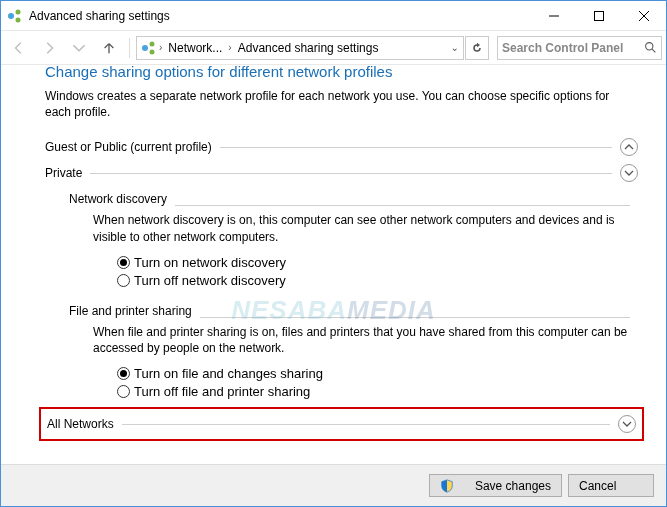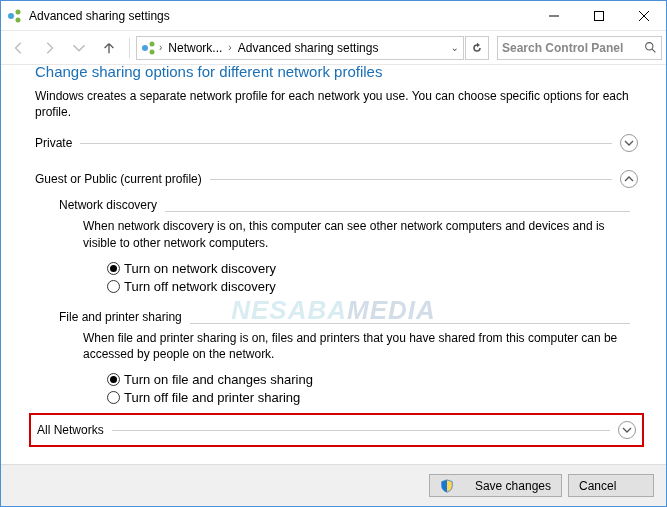--- a/index.html
+++ b/index.html
@@ -21,21 +21,21 @@
 .breadcrumb .bc-icon { width: 16px; height: 16px; }
 .breadcrumb .crumb { padding: 0 4px; white-space: nowrap; overflow: hidden; text-overflow: ellipsis; text-align: center; }
 .breadcrumb .chev { color: #555; font-size: 10px; }
 .breadcrumb .spacer { flex: 1; }
 .refresh-btn { width: 24px; height: 24px; border: 1px solid #ccc; display: flex; align-items: center; justify-content: center; margin-left: -1px; }
 .refresh-btn svg { width: 12px; height: 12px; }
 .searchbox { flex: 1; display: flex; align-items: center; border: 1px solid #ccc; height: 24px; margin-left: 6px; padding: 0 4px; font-size: 12px; color: #888; }
 .searchbox .placeholder { flex: 1; font-weight: bold; }
 .searchbox svg { width: 13px; height: 13px; color: #555; }
 
-.content { position: absolute; top: 64px; left: 0; right: 0; bottom: 42px; padding: 0 28px 0 34px; overflow: hidden; }
+.content { position: absolute; top: 64px; left: 0; right: 0; bottom: 42px; padding: 0 28px 0 44px; overflow: hidden; }
 .page-heading { color: #1a6fb5; font-size: 15px; font-weight: 400; margin-top: -2px; margin-bottom: 8px; white-space: nowrap; }
 .page-desc { font-size: 12px; color: #000; margin-bottom: 14px; line-height: 1.35; }
 
 .section-row { display: flex; align-items: center; margin: 8px 0; }
 .section-label { font-size: 12px; color: #000; white-space: nowrap; }
 .section-line { flex: 1; height: 1px; background: #d0d0d0; margin: 0 8px; }
 .chevron-circle { width: 18px; height: 18px; border: 1px solid #999; border-radius: 50%; display: flex; align-items: center; justify-content: center; }
 .chevron-circle svg { width: 10px; height: 10px; color: #555; }
 
 .subsection { margin-left: 24px; margin-top: 10px; }
@@ -132,36 +132,36 @@
         <circle cx="6.5" cy="6.5" r="4.5" fill="none" stroke="currentColor" stroke-width="1.3"></circle>
         <line x1="10" y1="10" x2="14" y2="14" stroke="currentColor" stroke-width="1.3"></line>
       </svg>
   </div>
 </div>
 
 <div class="content">
   <div class="page-heading">Change sharing options for different network profiles</div>
   <div class="page-desc">Windows creates a separate network profile for each network you use. You can choose specific options for each profile.</div>
 
+  <div class="section-row" style="margin-top:18px">
+    <span class="section-label">Guest or Public (current profile)</span>
+    <div class="section-line"></div>
+    <div class="chevron-circle">
+        <svg viewBox="0 0 10 10">
+          <path d="M1 7 L5 3 L9 7" fill="none" stroke="currentColor" stroke-width="1.3"></path>
+        </svg>
+      </div>
+  </div>
+
   <div class="section-row">
     <span class="section-label">Private</span>
     <div class="section-line"></div>
     <div class="chevron-circle">
         <svg viewBox="0 0 10 10">
           <path d="M1 3 L5 7 L9 3" fill="none" stroke="currentColor" stroke-width="1.3"></path>
-        </svg>
-      </div>
-  </div>
-
-  <div class="section-row" style="margin-top:18px">
-    <span class="section-label">Guest or Public (current profile)</span>
-    <div class="section-line"></div>
-    <div class="chevron-circle">
-        <svg viewBox="0 0 10 10">
-          <path d="M1 7 L5 3 L9 7" fill="none" stroke="currentColor" stroke-width="1.3"></path>
         </svg>
       </div>
   </div>
 
   <div class="subsection">
     <div class="sub-header">
       <span class="sub-label">Network discovery</span>
       <div class="section-line"></div>
     </div>
     <div class="sub-desc">When network discovery is on, this computer can see other network computers and devices and is visible to other network computers.</div>

